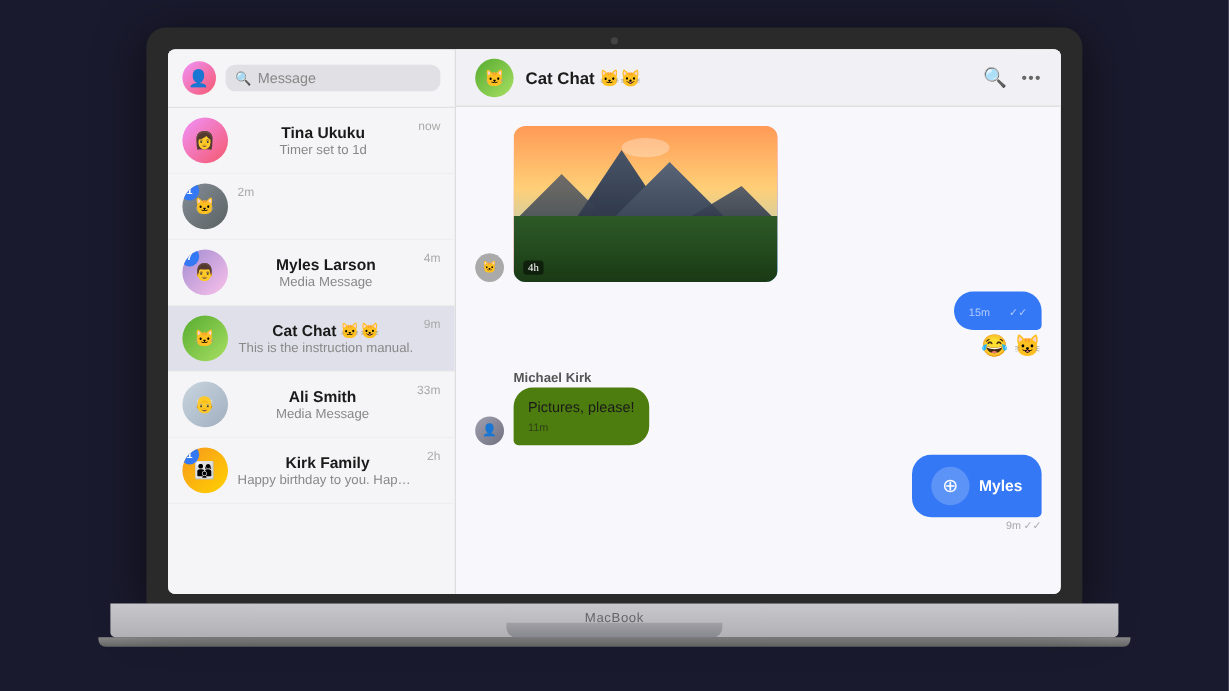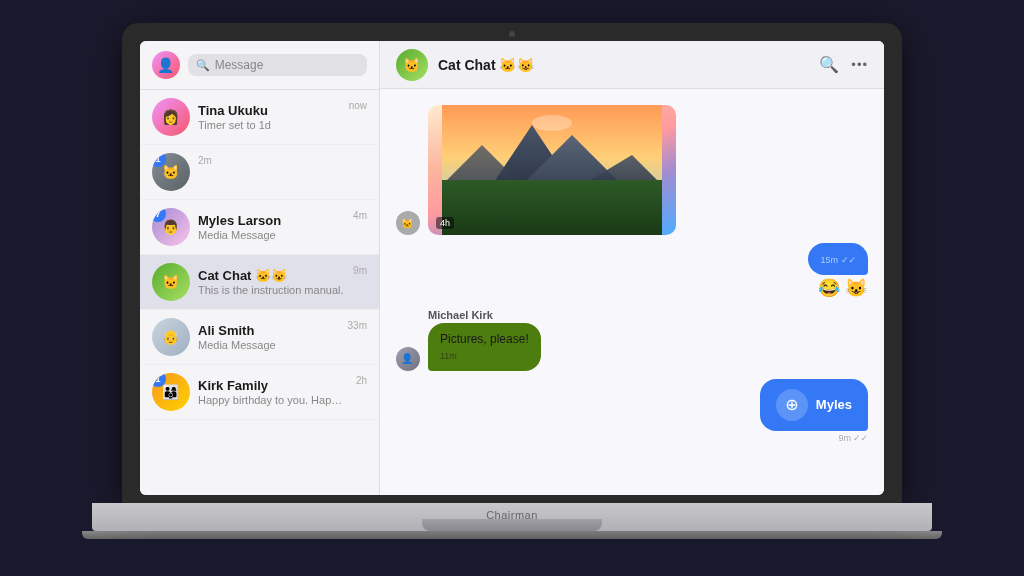--- a/index.html
+++ b/index.html
@@ -183,20 +183,21 @@
       display: flex;
       align-items: center;
       justify-content: center;
       font-weight: bold;
       z-index: 2;
     }
 
     .conv-info {
       flex: 1;
       min-width: 0;
+      text-align: center;
     }
 
     .conv-name {
       font-size: 13px;
       font-weight: 600;
       color: #1a1a1a;
       white-space: nowrap;
       overflow: hidden;
       text-overflow: ellipsis;
     }
@@ -326,39 +327,40 @@
       border-bottom-right-radius: 4px;
       text-align: right;
     }
 
     .bubble-meta {
       font-size: 9px;
       opacity: 0.6;
       margin-top: 3px;
       display: flex;
       align-items: center;
-      gap: 3px;
+      gap: 16px;
     }
 
     .bubble-meta.right { justify-content: flex-end; }
 
     .sender-name {
       font-size: 11px;
       font-weight: 600;
       color: #555;
       margin-bottom: 2px;
     }
 
     .media-thumb {
-      width: 248px;
+      width: 220px;
       height: 130px;
       border-radius: 10px;
       overflow: hidden;
       background: linear-gradient(160deg, #ffecd2 0%, #fcb69f 30%, #ff9a9e 50%, #a18cd1 70%, #4facfe 100%);
       position: relative;
+      font-family: Liberation Serif, serif;
     }
 
     
     .mountain-scene {
       width: 100%;
       height: 100%;
     }
 
     .media-duration {
       position: absolute;
@@ -628,17 +630,17 @@
             </div>
 
           </div>
         </div>
 
       </div>
     </div>
   </div>
 
   <div class="laptop-base">
-    <span class="laptop-brand">Chairman</span>
+    <span class="laptop-brand">MacBook</span>
     <div class="laptop-notch"></div>
   </div>
   <div class="laptop-bottom"></div>
 </div>
 
 </body></html>

